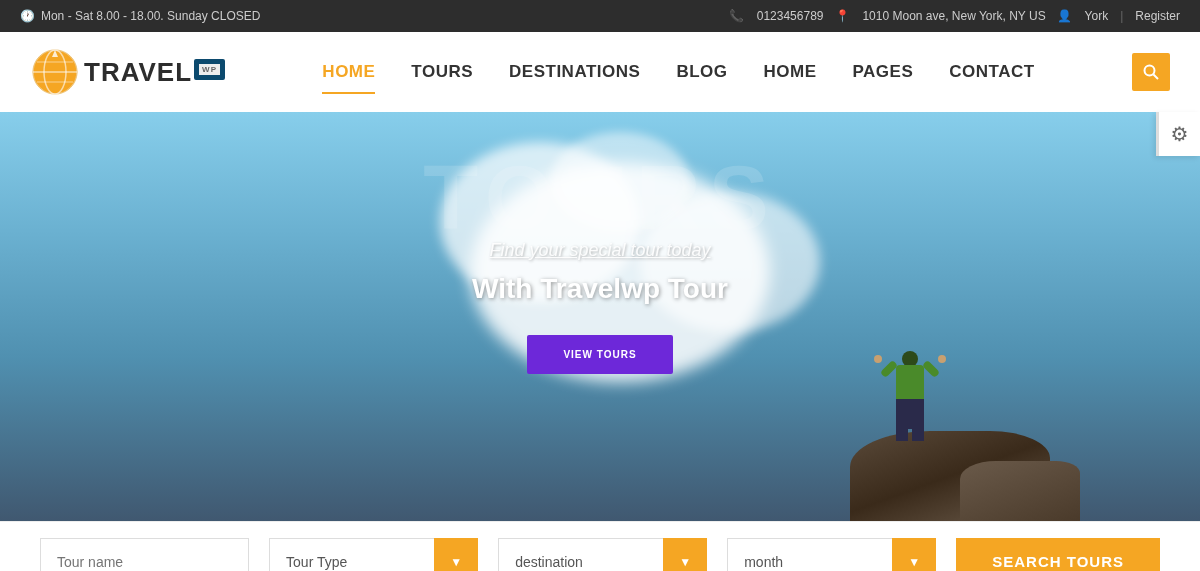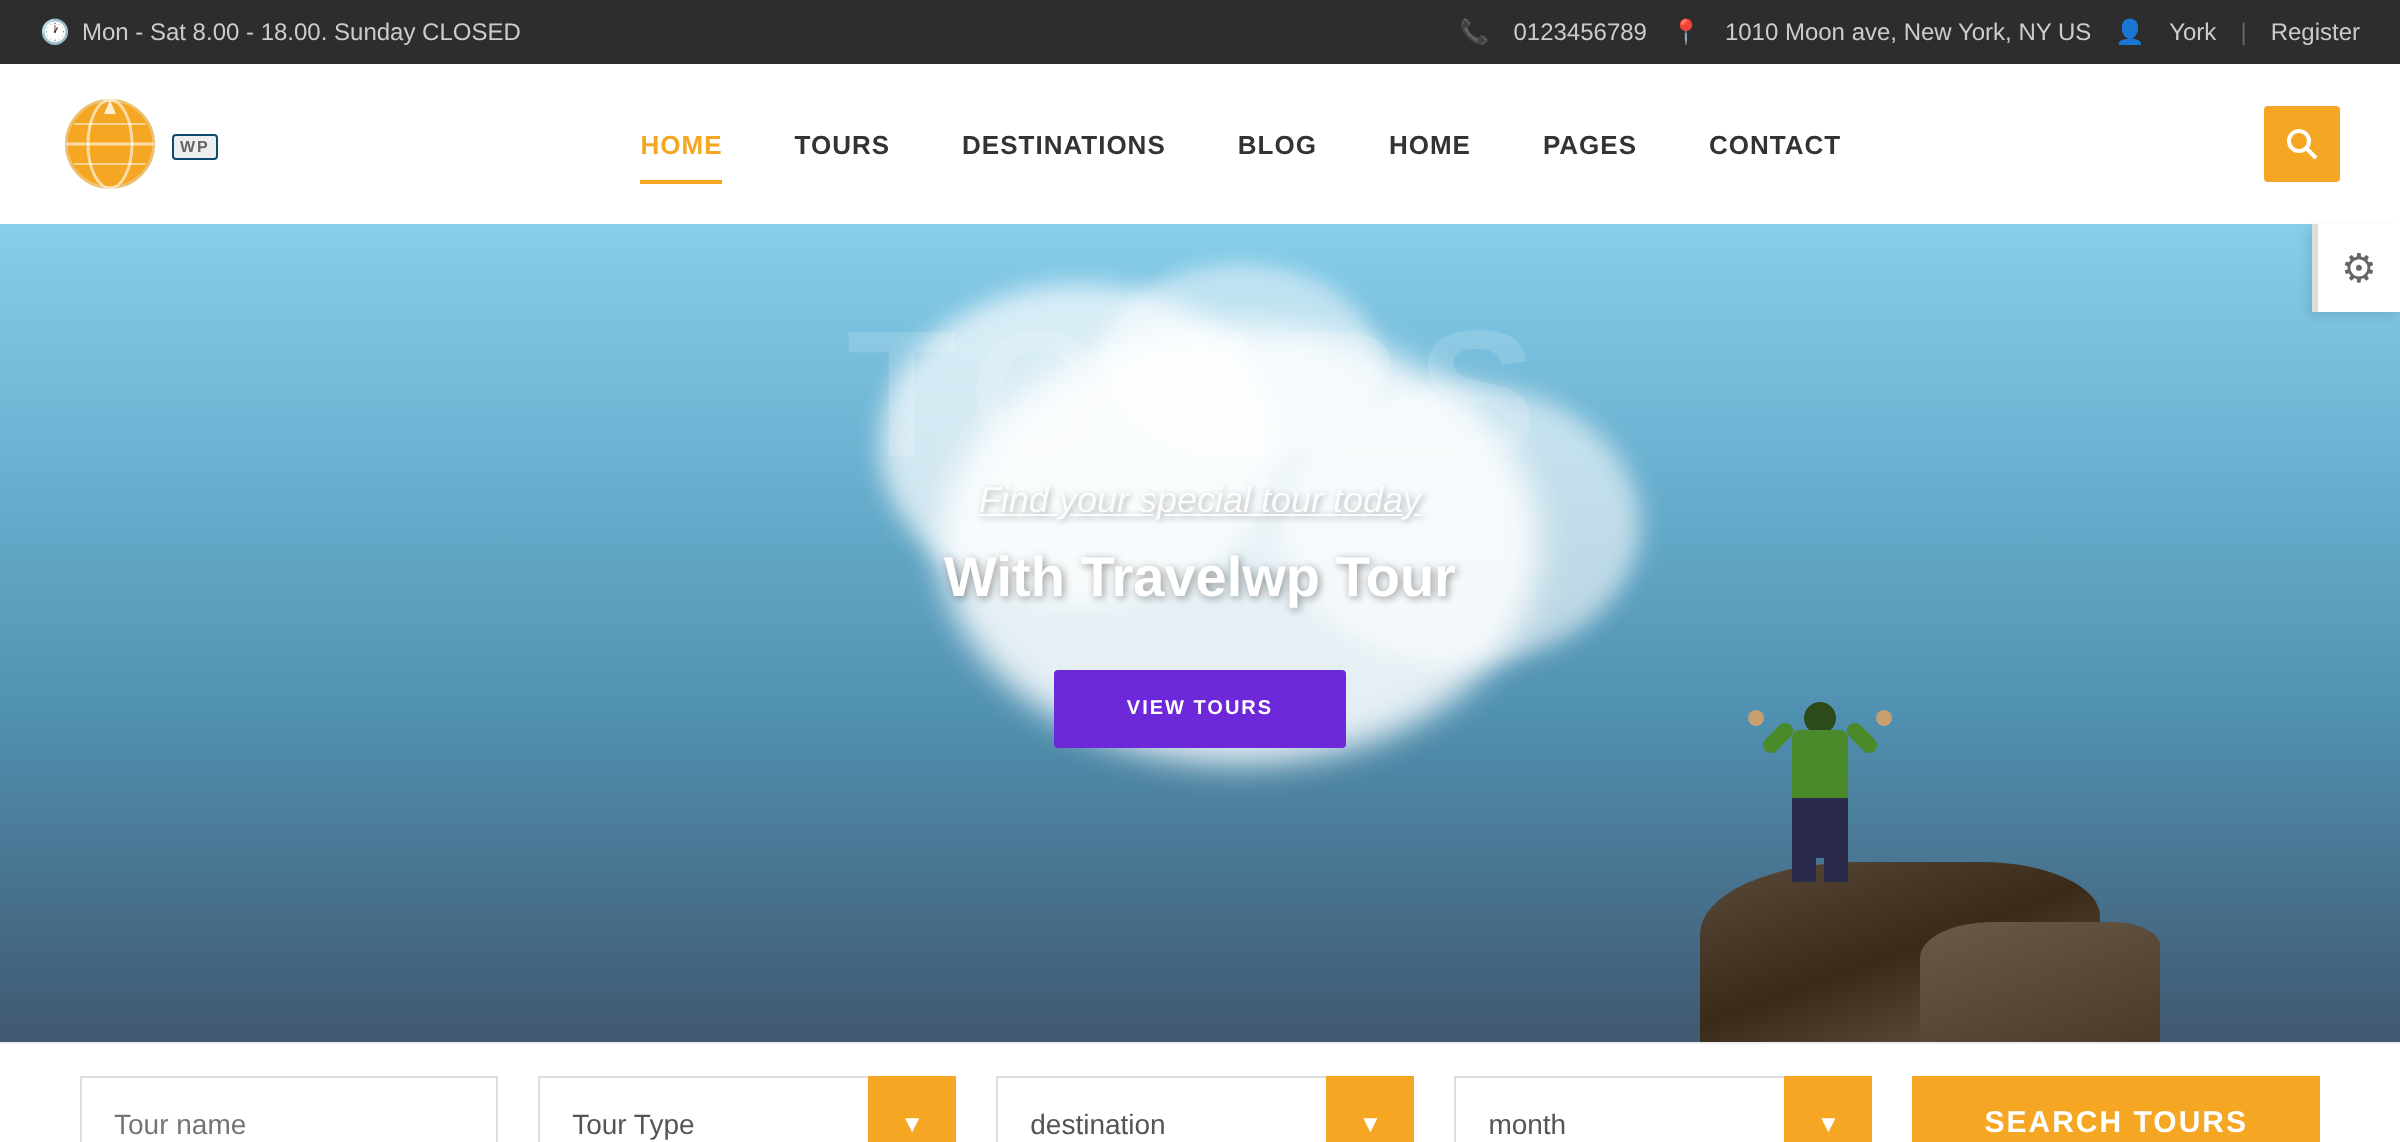--- a/index.html
+++ b/index.html
@@ -34,21 +34,21 @@
     }
 
     .nav-links {
       display: flex;
       align-items: center;
       gap: 0;
     }
     .nav-links a {
       text-decoration: none;
       color: #333;
-      font-size: 13px;
+      font-size: 17px;
       font-weight: 600;
       padding: 28px 18px;
       letter-spacing: 0.5px;
       position: relative;
       display: block;
     }
     .nav-links a.active {
       color: #f5a623;
     }
     .nav-links a.active::after {
@@ -266,21 +266,22 @@
     <svg class="globe-svg" viewBox="0 0 50 50" xmlns="http://www.w3.org/2000/svg">
       <circle cx="25" cy="25" r="22" fill="#f5a623" stroke="#e09510" stroke-width="1"></circle>
       <ellipse cx="25" cy="25" rx="11" ry="22" fill="none" stroke="rgba(255,255,255,0.6)" stroke-width="1.5"></ellipse>
       <line x1="3" y1="25" x2="47" y2="25" stroke="rgba(255,255,255,0.6)" stroke-width="1.5"></line>
       <line x1="7" y1="15" x2="43" y2="15" stroke="rgba(255,255,255,0.5)" stroke-width="1"></line>
       <line x1="7" y1="35" x2="43" y2="35" stroke="rgba(255,255,255,0.5)" stroke-width="1"></line>
       <circle cx="25" cy="25" r="22" fill="none" stroke="rgba(255,255,255,0.4)" stroke-width="1.5"></circle>
       <path d="M25 3 L28 10 L22 10 Z" fill="rgba(255,255,255,0.8)"></path>
     </svg>
     <span style="font-size:26px;font-weight:900;color:#2d2d2d;letter-spacing:1px;margin-left:4px;display:flex;align-items:flex-start;">
-        <span style="font-size:8px;background:#eee;border:1px solid #0c4a6e;color:#666;padding:1px 3px;border-radius:2px;margin-left:2px;margin-top:2px;">WP</span>
+      <span>TRAVEL</span>
+        <span style="font-size:8px;background:#eee;border:5px solid #0c4a6e;color:#666;padding:1px 3px;border-radius:2px;margin-left:2px;margin-top:2px;">WP</span>
     </span>
   </div>
 
   <nav class="nav-links">
     <a href="#" class="active">HOME</a>
     <a href="#">TOURS</a>
     <a href="#">DESTINATIONS</a>
     <a href="#">BLOG</a>
     <a href="#">HOME</a>
     <a href="#">PAGES</a>

